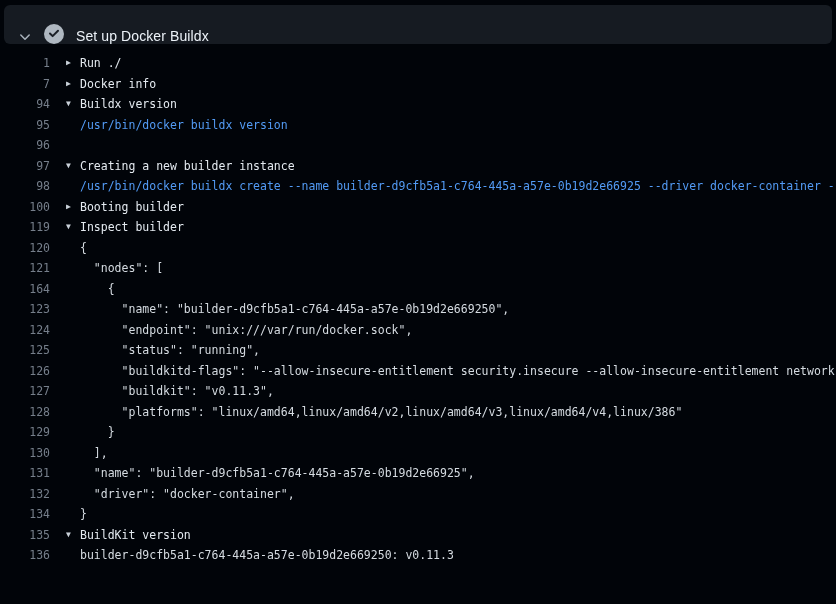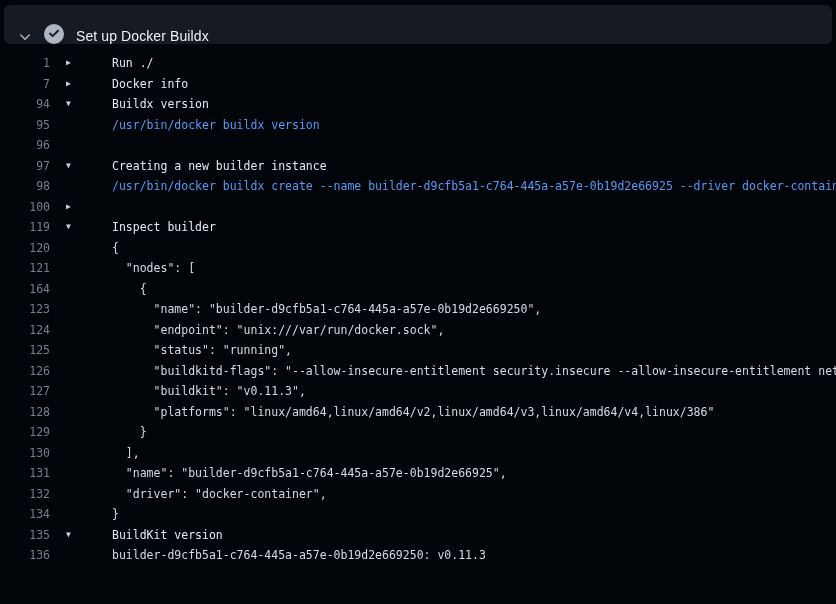--- a/index.html
+++ b/index.html
@@ -45,21 +45,21 @@
     color:#767f8b;
   }
   .arrow{
     flex:none;
     width:14px;
     margin-left:16px;
     font-size:8px;
     color:#c9d1d9;
     display:inline-block;
   }
-  .text{color:#d5dbe1;margin-left:32px;}
+  .text{color:#d5dbe1;}
   .row.group-collapsed .text,
   .row.group-expanded .text{color:#e4eaf0;}
   .row.command .text{color:#539bf5;}
   .row.group-collapsed,.row.group-expanded{cursor:pointer;}
 </style>
 </head>
 <body>
 
 <div class="step-header">
   <span class="chev">
@@ -78,21 +78,21 @@
 
 <div class="log">
   <div>
       <div class="row group-collapsed"><span class="num">1</span><span class="arrow">▶</span><span class="text">Run ./</span></div>
       <div class="row group-collapsed"><span class="num">7</span><span class="arrow">▶</span><span class="text">Docker info</span></div>
       <div class="row group-expanded"><span class="num">94</span><span class="arrow">▼</span><span class="text">Buildx version</span></div>
       <div class="row command"><span class="num">95</span><span class="arrow"></span><span class="text">/usr/bin/docker buildx version</span></div>
       <div class="row output"><span class="num">96</span><span class="arrow"></span></div>
       <div class="row group-expanded"><span class="num">97</span><span class="arrow">▼</span><span class="text">Creating a new builder instance</span></div>
       <div class="row command"><span class="num">98</span><span class="arrow"></span><span class="text">/usr/bin/docker buildx create --name builder-d9cfb5a1-c764-445a-a57e-0b19d2e66925 --driver docker-container --buildkitd-flags</span></div>
-      <div class="row group-collapsed"><span class="num">100</span><span class="arrow">▶</span></div>
+      <div class="row group-collapsed"><span class="num">100</span><span class="arrow">▶</span><span class="text">Booting builder</span></div>
       <div class="row group-expanded"><span class="num">119</span><span class="arrow">▼</span><span class="text">Inspect builder</span></div>
       <div class="row output"><span class="num">120</span><span class="arrow"></span><span class="text">{</span></div>
       <div class="row output"><span class="num">121</span><span class="arrow"></span><span class="text">  "nodes": [</span></div>
       <div class="row output"><span class="num">164</span><span class="arrow"></span><span class="text">    {</span></div>
       <div class="row output"><span class="num">123</span><span class="arrow"></span><span class="text">      "name": "builder-d9cfb5a1-c764-445a-a57e-0b19d2e669250",</span></div>
       <div class="row output"><span class="num">124</span><span class="arrow"></span><span class="text">      "endpoint": "unix:///var/run/docker.sock",</span></div>
       <div class="row output"><span class="num">125</span><span class="arrow"></span><span class="text">      "status": "running",</span></div>
       <div class="row output"><span class="num">126</span><span class="arrow"></span><span class="text">      "buildkitd-flags": "--allow-insecure-entitlement security.insecure --allow-insecure-entitlement network.host",</span></div>
       <div class="row output"><span class="num">127</span><span class="arrow"></span><span class="text">      "buildkit": "v0.11.3",</span></div>
       <div class="row output"><span class="num">128</span><span class="arrow"></span><span class="text">      "platforms": "linux/amd64,linux/amd64/v2,linux/amd64/v3,linux/amd64/v4,linux/386"</span></div>

